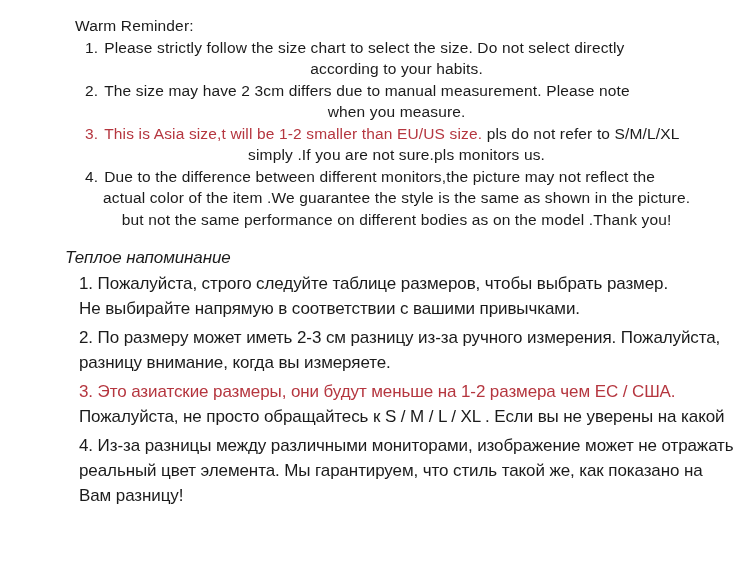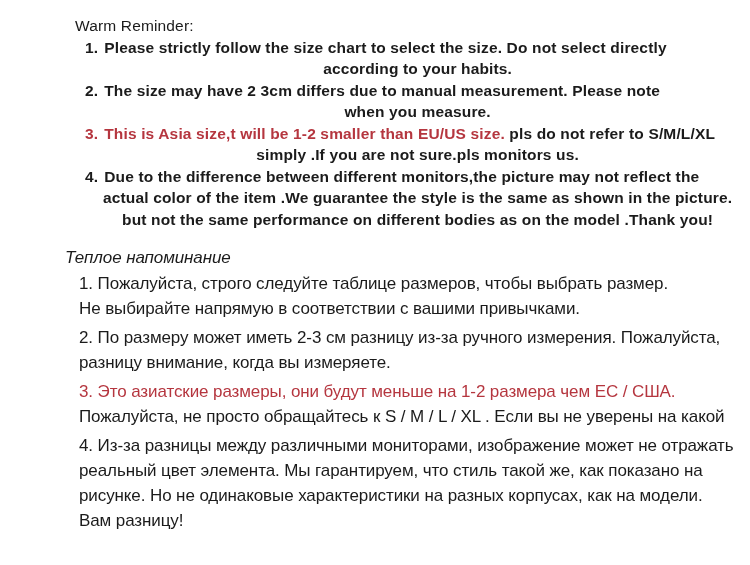--- a/index.html
+++ b/index.html
@@ -25,21 +25,21 @@
     top: 15px;
     left: 75px;
     font-size: 15.5px;
     line-height: 21.5px;
     letter-spacing: 0.15px;
     white-space: nowrap;
   }
   .en-title {
     margin-bottom: 0;
   }
-  .en-line { white-space: nowrap; font-weight: bold; }
+  .en-line { white-space: nowrap; }
   .en-line.first { margin-left: 10px; }
   .en-line.cont  { margin-left: 28px; text-align: center; }
   .num { display: inline-block; margin-right: 6px; }
   .red { color: #b5363f; }
   
   .ru-block {
     position: absolute;
     top: 245px;
     left: 65px;
     font-size: 17px;
@@ -95,18 +95,17 @@
     </div>
 
     <div class="ru-par">
       <div class="ru-line red">3. Это азиатские размеры, они будут меньше на 1-2 размера чем ЕС / США.</div>
       <div class="ru-line">Пожалуйста, не просто обращайтесь к S / M / L / XL . Если вы не уверены на какой</div>
     </div>
 
     <div class="ru-par">
       <div class="ru-line">4. Из-за разницы между различными мониторами, изображение может не отражать</div>
       <div class="ru-line">реальный цвет элемента. Мы гарантируем, что стиль такой же, как показано на</div>
-      <div class="ru-line">рисунке. Но не одинаковые характеристики на разных корпусах, как на модели.</div>
       <div class="ru-line">Вам разницу!</div>
     </div>
   </div>
 
 </div>
 
 </body></html>

